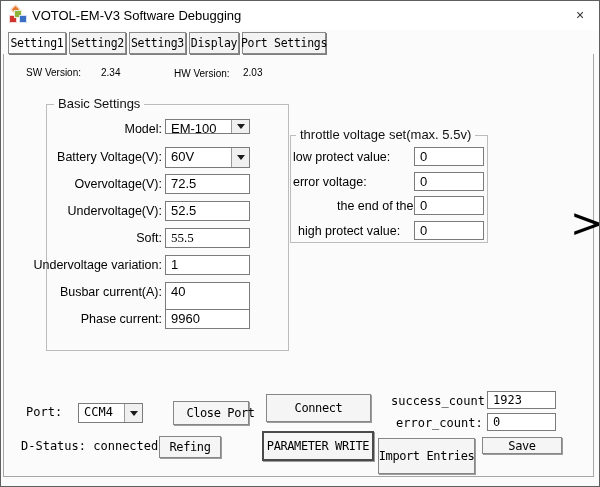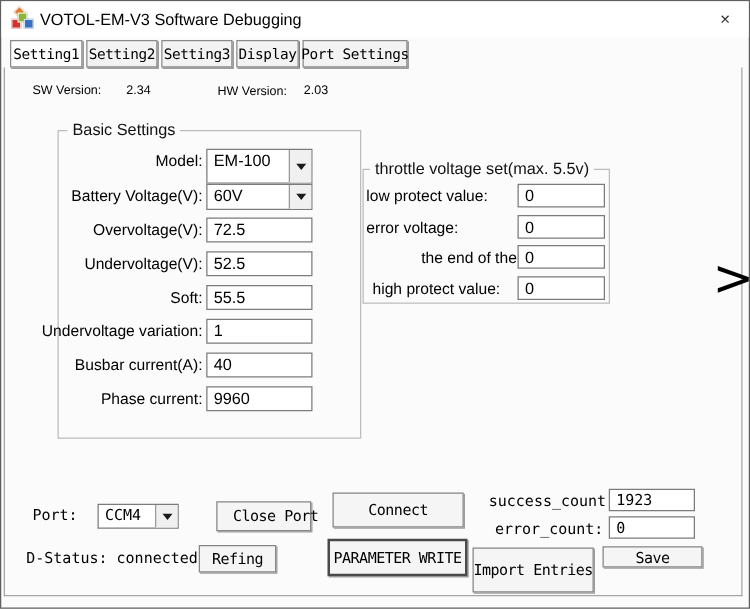--- a/index.html
+++ b/index.html
@@ -91,21 +91,21 @@
   <span class="lbl" style="left:25px;top:66px;">SW Version:</span>
   <span class="lbl" style="left:100px;top:66px;">2.34</span>
   <span class="lbl" style="left:173px;top:67px;">HW Version:</span>
   <span class="lbl" style="left:242px;top:66px;">2.03</span>
 
   <div class="groupbox" style="left:45px;top:103px;width:243px;height:247px;">
     <span class="gb-title" style="left:7px;">Basic Settings</span>
   </div>
 
   <span class="field-label ra" style="left:27px;top:120px;width:134px;">Model:</span>
-  <div class="combo" style="left:164px;top:118px;width:85px;height:28px;">
+  <div class="combo" style="left:164px;top:118px;width:85px;height:15px;">
     <span class="combo-val">EM-100</span>
     <span class="combo-btn">
         <span class="tri-down"></span>
       </span>
   </div>
 
   <span class="field-label ra" style="left:27px;top:148px;width:134px;">Battery Voltage(V):</span>
   <div class="combo" style="left:164px;top:146px;width:85px;height:21px;">
     <span class="combo-val">60V</span>
     <span class="combo-btn">
@@ -113,27 +113,27 @@
       </span>
   </div>
 
   <span class="field-label ra" style="left:27px;top:175px;width:134px;">Overvoltage(V):</span>
   <div class="tbox" style="left:164px;top:173px;width:85px;height:20px;">72.5</div>
 
   <span class="field-label ra" style="left:27px;top:202px;width:134px;">Undervoltage(V):</span>
   <div class="tbox" style="left:164px;top:200px;width:85px;height:20px;">52.5</div>
 
   <span class="field-label ra" style="left:27px;top:229px;width:134px;">Soft:</span>
-  <div class="tbox" style="left:164px;top:227px;width:85px;height:20px;">55.5</div>
+  <div class="tbox" style="left:164px;top:227px;width:85px;height:20px;font-family:Liberation Serif, serif;">55.5</div>
 
   <span class="field-label ra" style="left:27px;top:256px;width:134px;">Undervoltage variation:</span>
   <div class="tbox" style="left:164px;top:254px;width:85px;height:20px;">1</div>
 
   <span class="field-label ra" style="left:27px;top:283px;width:134px;">Busbar current(A):</span>
-  <div class="tbox" style="left:164px;top:281px;width:85px;height:20px;">40</div>
+  <div class="tbox" style="left:164px;top:281px;width:85px;height:28px;">40</div>
 
   <span class="field-label ra" style="left:27px;top:310px;width:134px;">Phase current:</span>
   <div class="tbox" style="left:164px;top:308px;width:85px;height:20px;">9960</div>
 
   <div class="groupbox" style="left:289px;top:134px;width:198px;height:108px;">
     <span class="gb-title" style="left:5px;">throttle voltage set(max. 5.5v)</span>
   </div>
 
   <span class="field-label" style="left:292px;top:148px;">low protect value:</span>
   <div class="tbox" style="left:413px;top:146px;width:70px;height:19px;">0</div>

